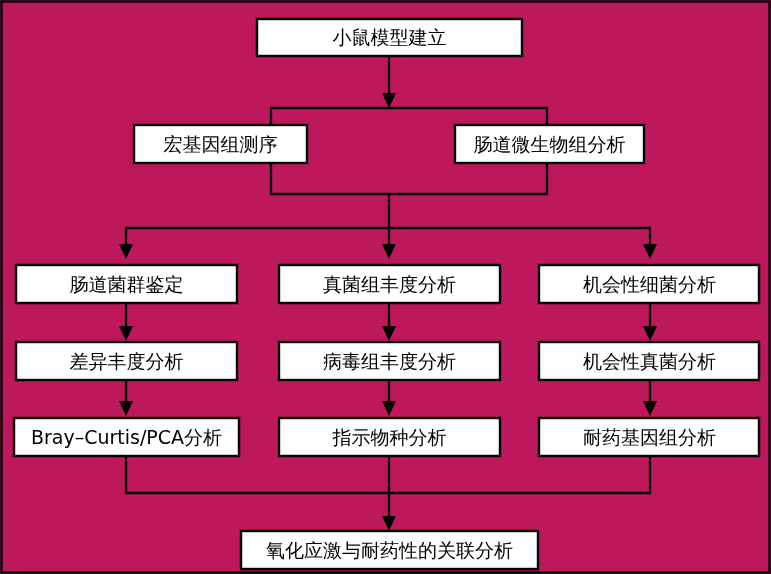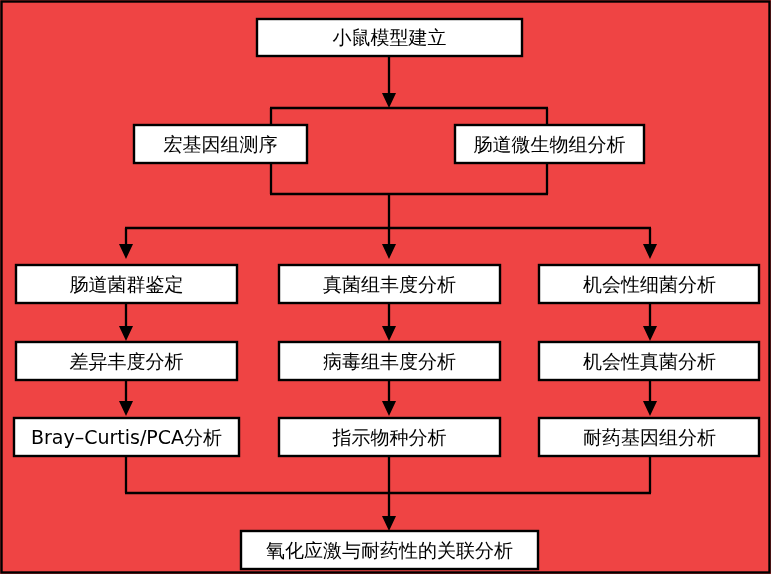--- a/index.html
+++ b/index.html
@@ -7,21 +7,21 @@
     padding: 0;
     background: #ffffff;
   }
   body {
     font-family: "DejaVu Sans", "Liberation Sans", sans-serif;
   }
   #canvas {
     position: relative;
     width: 771px;
     height: 574px;
-    background: #ef4444;
+    background: #be185d;
     overflow: hidden;
   }
   #flow-svg {
     position: absolute;
     top: 0;
     left: 0;
     width: 771px;
     height: 574px;
   }
   .node-box {

